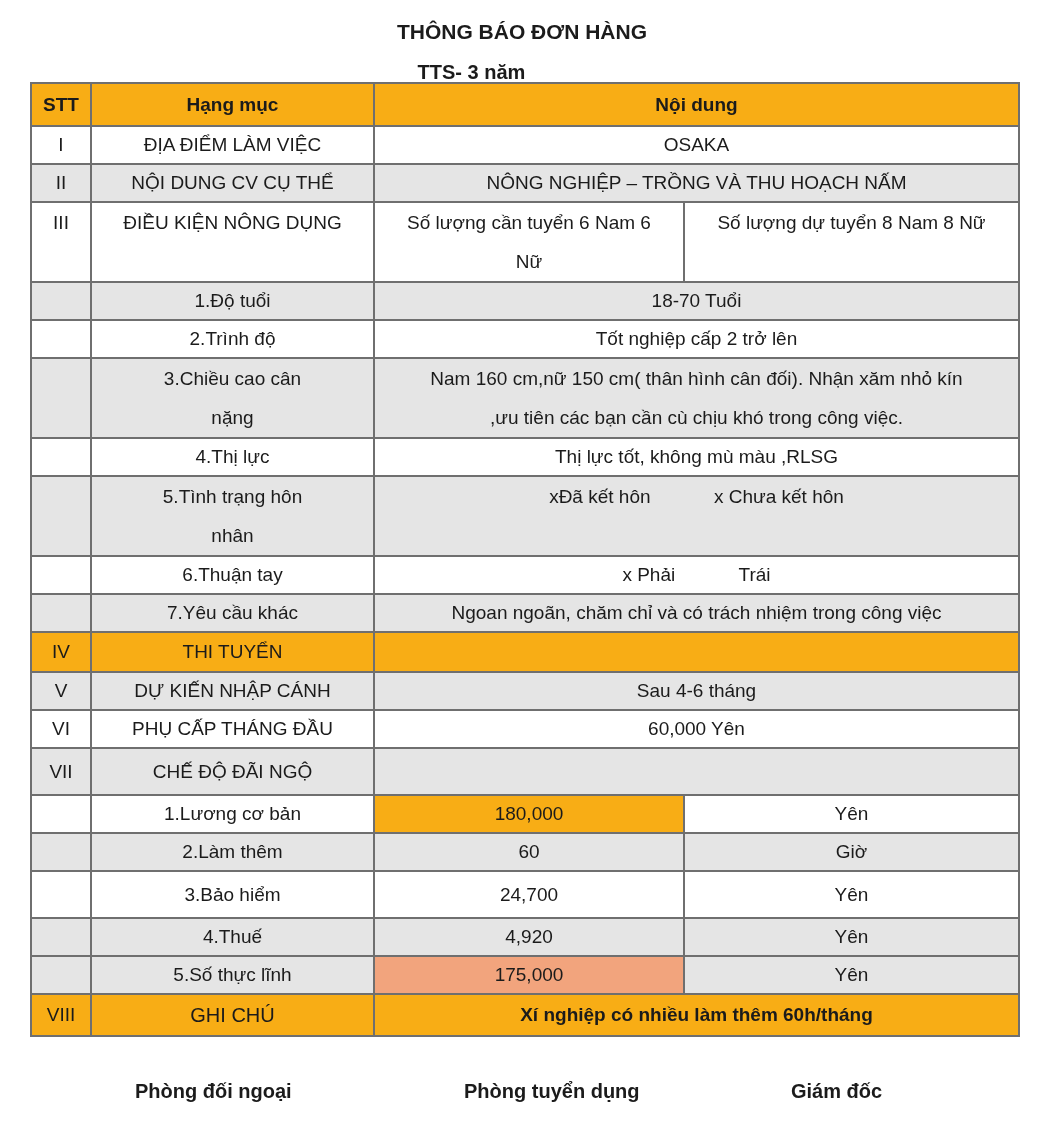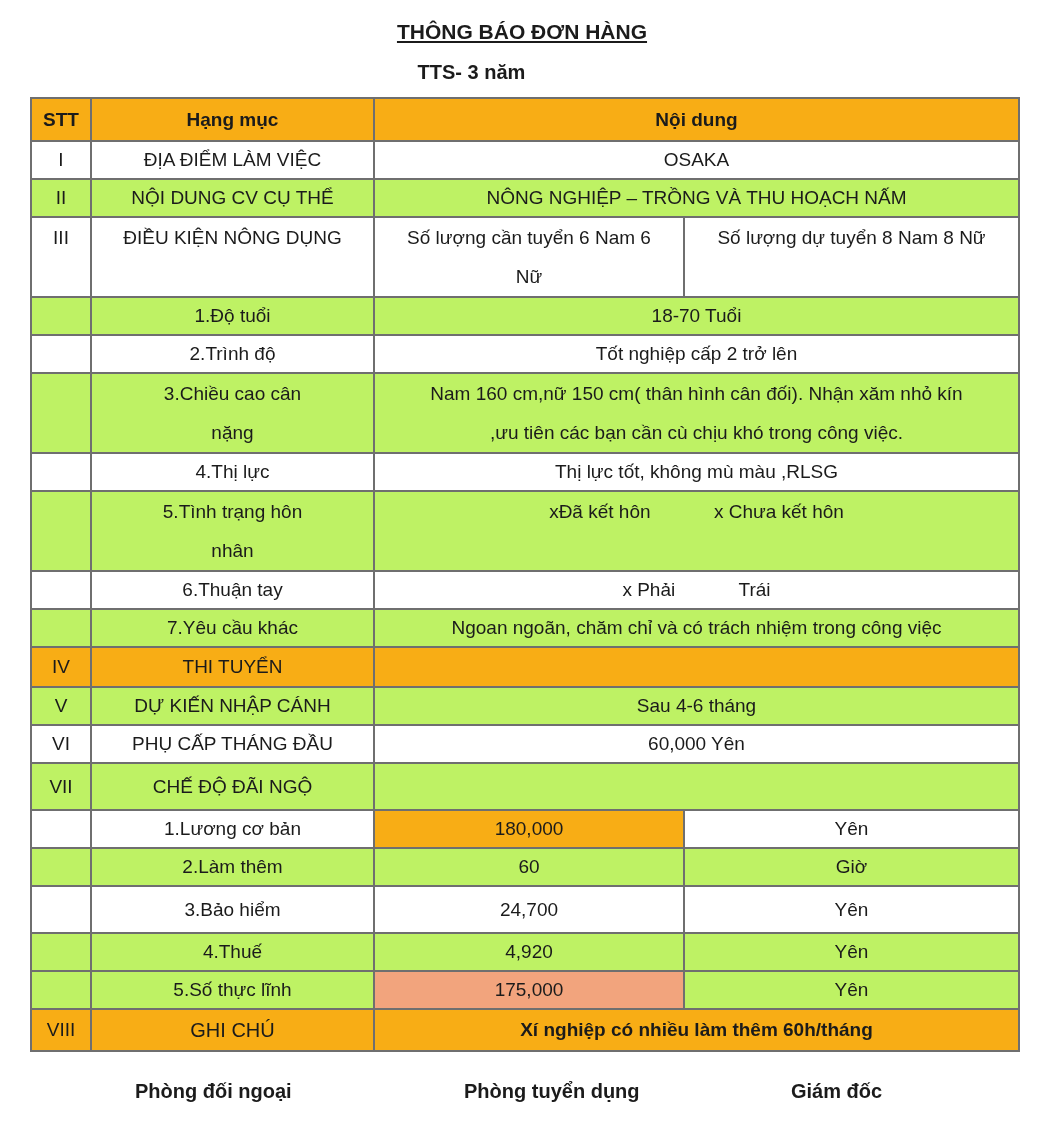--- a/index.html
+++ b/index.html
@@ -3,41 +3,41 @@
 <meta charset="utf-8">
 <style>
   html,body{margin:0;padding:0;background:#ffffff;}
   body{
     width:1044px;height:1125px;position:relative;
     font-family:"Liberation Sans","DejaVu Sans",sans-serif;
     color:#1b1b1b;
   }
   .doc-title{
     position:absolute;top:20px;left:0;width:1044px;
-    text-align:center;font-size:21px;font-weight:bold;text-decoration:underline;
+    text-align:center;font-size:21px;font-weight:bold;
   }
   .doc-subtitle{
     position:absolute;top:61px;left:0;width:943px;
     text-align:center;font-size:20px;font-weight:bold;
   }
   table.order{
-    position:absolute;top:97px;left:30px;width:988px;
+    position:absolute;top:82px;left:30px;width:988px;
     border-collapse:collapse;table-layout:fixed;
   }
   table.order td{
     border:2px solid #6f6f6f;
     font-size:19px;text-align:center;vertical-align:middle;
     padding:0;overflow:hidden;white-space:pre-wrap;
   }
   
   .h43{height:43px}.h38{height:38px}.h39{height:47px}.h40{height:40px}
   .h42{height:42px}.h77{height:77px}.h78{height:78px}
   
   .orange{background:#F8AD15;}
-  .lightrow{background:#bef264;}
+  .lightrow{background:#e5e5e5;}
   td.hl-orange{background:#F8AD15;margin-left:48px;}
   td.hl-salmon{background:#F2A47D;}
   td.hdr{font-weight:bold;font-size:20px;}
   td.lbl{text-align:left;padding-left:8px;font-size:20px;}
   td.sublbl{text-align:left;padding-left:146px;font-size:19px;}
   tr.tall td{vertical-align:top;line-height:39px;}
   td.topleft{text-align:left;padding-left:9px;margin-top:21px;}
   td.note{font-weight:bold;font-size:21px;}
   .footer-sign{position:absolute;top:1080px;left:0;width:1044px;height:26px;margin-left:20px;}
   .footer-sign span{position:absolute;font-size:20px;font-weight:bold;white-space:nowrap;}

